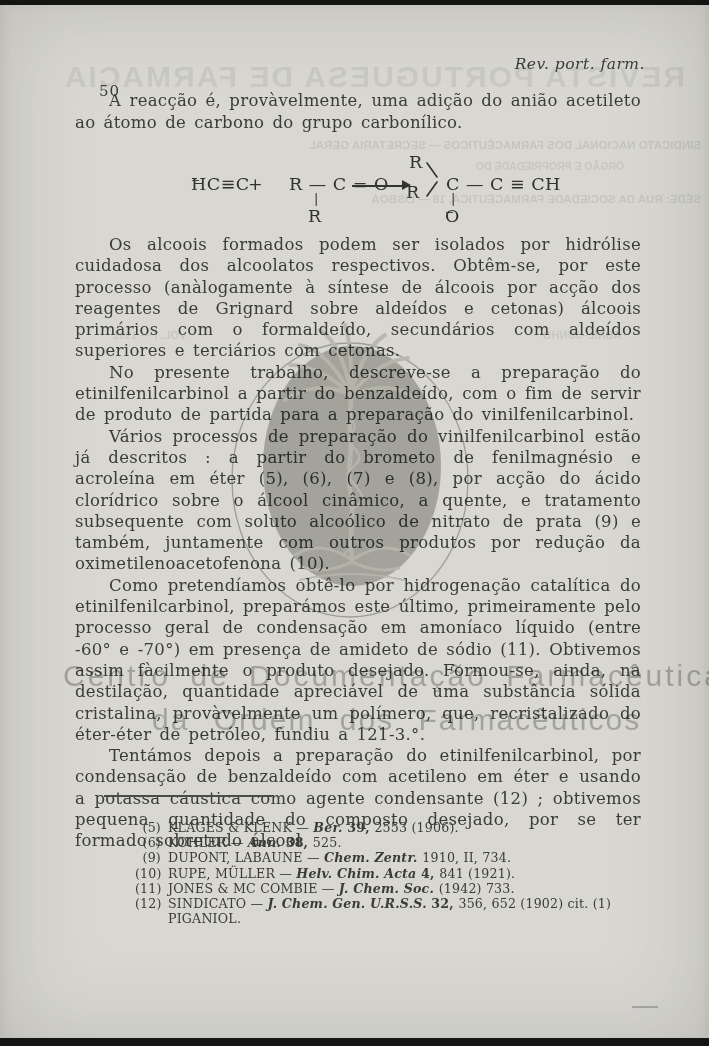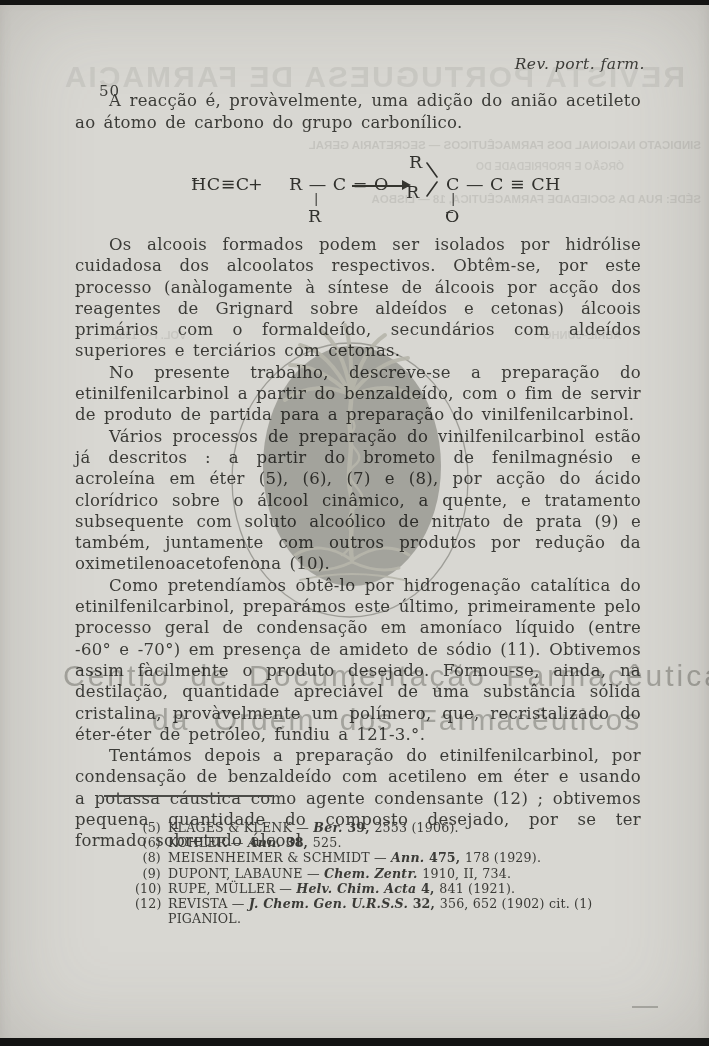--- a/index.html
+++ b/index.html
@@ -127,24 +127,24 @@
       <p>Vários processos de preparação do vinilfenilcarbinol estão já descritos : a partir do brometo de fenilmagnésio e acroleína em éter (5), (6), (7) e (8), por acção do ácido clorídrico sobre o álcool cinâmico, a quente, e tratamento subsequente com soluto alcoólico de nitrato de prata (9) e também, juntamente com outros produtos por redução da oximetilenoacetofenona (10).</p>
       <p>Como pretendíamos obtê-lo por hidrogenação catalítica do etinilfenilcarbinol, preparámos este último, primeiramente pelo processo geral de condensação em amoníaco líquido (entre -60° e -70°) em presença de amideto de sódio (11). Obtivemos assim fàcilmente o produto desejado. Formou-se, ainda, na destilação, quantidade apreciável de uma substância sólida cristalina, provàvelmente um polímero, que, recristalizado do éter-éter de petróleo, fundiu a 121-3.°.</p>
       <p>Tentámos depois a preparação do etinilfenilcarbinol, por condensação de benzaldeído com acetileno em éter e usando a potassa cáustica como agente condensante (12) ; obtivemos pequena quantidade do composto desejado, por se ter formado sobretudo álcool</p>
     </div>
 
     <div class="fn-rule"></div>
 
     <div class="footnotes">
       <div class="fn"><span class="fn-num">(5)</span><span>KLAGES &amp; KLENK — </span><span class="fn-i">Ber. </span><span></span><span class="fn-b">39, </span><span>2553 (1906).</span></div>
       <div class="fn"><span class="fn-num">(6)</span><span>KOHLER — </span><span class="fn-i">Ann. </span><span></span><span class="fn-b">38, </span><span>525.</span></div>
-      <div class="fn"><span class="fn-num">(8)</span><span>MEISENHEIMER &amp; SCHMIDT — </span><span class="fn-i">Ann. </span><span></span><span class="fn-b">475, </span><span>178 (1929).</span></div>
       <div class="fn"><span class="fn-num">(9)</span><span>DUPONT, LABAUNE — </span><span class="fn-i">Chem. Zentr. </span><span>1910, II, 734.</span><span class="fn-b"></span><span></span></div>
       <div class="fn"><span class="fn-num">(10)</span><span>RUPE, MÜLLER — </span><span class="fn-i">Helv. Chim. Acta </span><span></span><span class="fn-b">4, </span><span>841 (1921).</span></div>
-      <div class="fn"><span class="fn-num">(12)</span><span>REVISTA — </span><span class="fn-i">J. Chem. Gen. U.R.S.S. </span><span></span><span class="fn-b">32, </span><span>356, 652 (1902) cit. (1)</span></div>
+      <div class="fn"><span class="fn-num">(11)</span><span>JONES &amp; MC COMBIE — </span><span class="fn-i">J. Chem. Soc. </span><span>(1942) 733.</span><span class="fn-b"></span><span></span></div>
+      <div class="fn"><span class="fn-num">(12)</span><span>SINDICATO — </span><span class="fn-i">J. Chem. Gen. U.R.S.S. </span><span></span><span class="fn-b">32, </span><span>356, 652 (1902) cit. (1)</span></div>
       <div class="fn-cont">PIGANIOL.</div>
     </div>
   </div>
 
   <div class="wm-layer">
     <svg class="wm-svg" width="709" height="1046">
       <ellipse cx="350" cy="480" rx="118" ry="137" fill="none" stroke="#76766f" stroke-width="1.3" opacity="0.5"></ellipse>
       <ellipse cx="352" cy="466" rx="89" ry="120" fill="#76766f" opacity="0.45"></ellipse>
       <g stroke="#d8d8d0" fill="none" stroke-linecap="round" opacity="0.9">
         <path d="M352,560 C348,535 356,515 350,490 C346,470 354,450 350,430 C348,415 352,405 351,395" stroke-width="4.5"></path>

